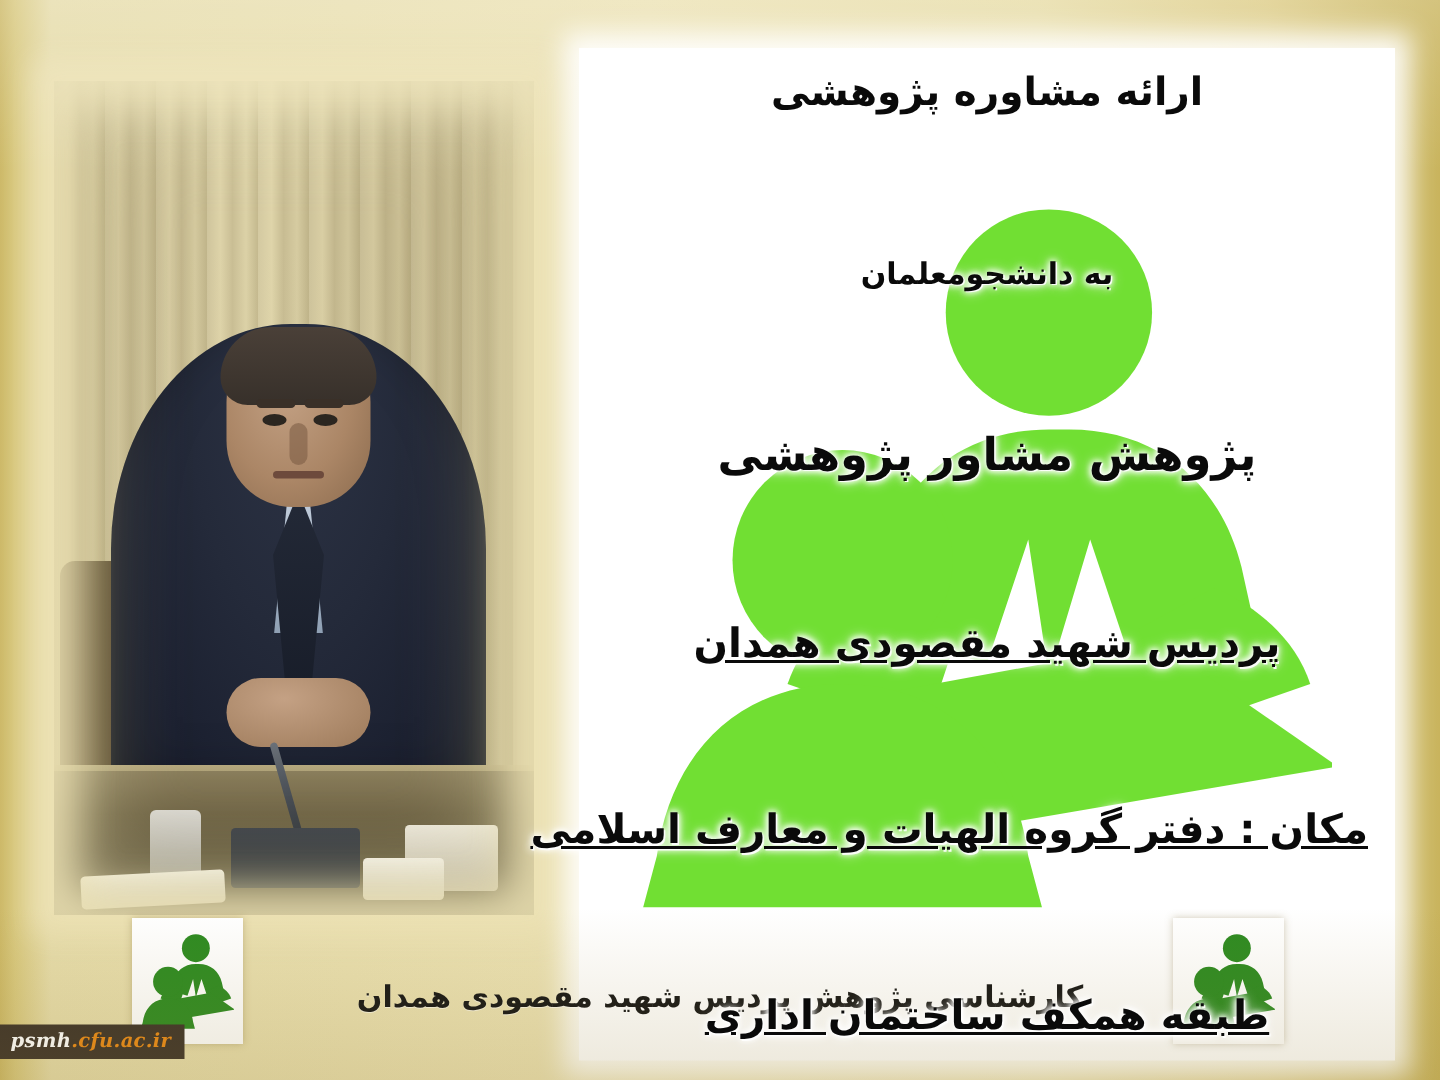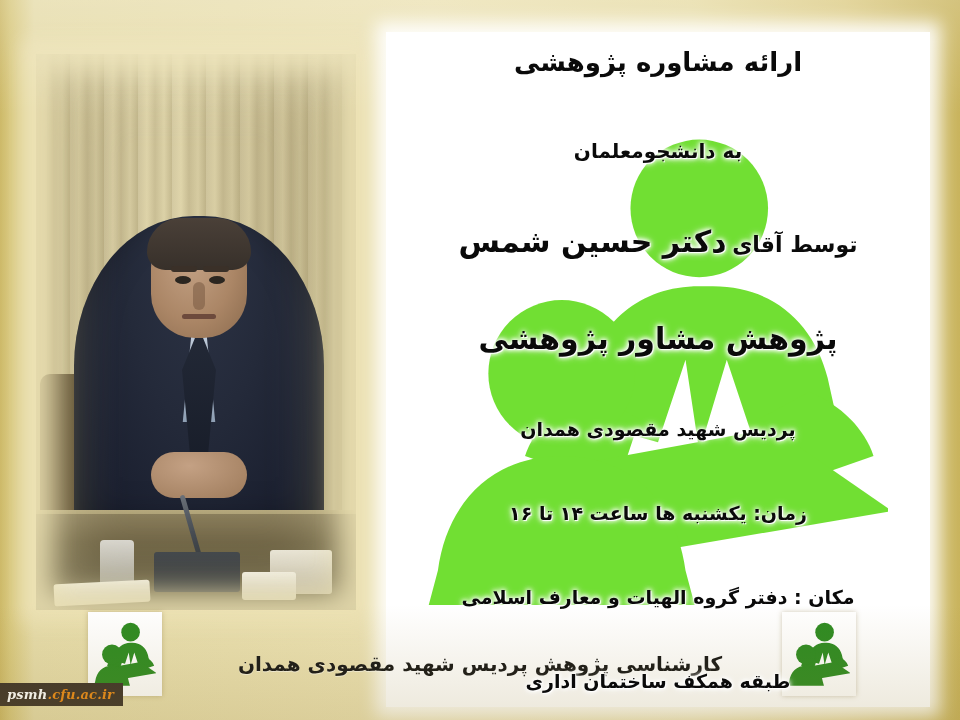--- a/index.html
+++ b/index.html
@@ -148,21 +148,21 @@
     padding:16px 18px 14px 18px;box-sizing:border-box;
     justify-content:space-between;
     direction:rtl;text-align:center;
   }
   .line{
     position:relative;z-index:3;
     color:#0a0a0a;font-weight:bold;line-height:1.15;
     white-space:nowrap;
     text-shadow:0 0 5px #fff,0 0 5px #fff,0 0 9px #fff,1px 1px 0 rgba(255,255,255,.9);
   }
-  .sz-23{font-size:19px;}
+  .sz-23{font-size:27px;text-decoration:underline;}
   .sz-24{font-size:20px;}
   .sz-26{font-size:26px;}
   .big{font-size:30px;}
   .lead{font-size:22px;font-weight:bold;}
 
   
   .logo-box{
     position:absolute;bottom:24px;width:74px;height:84px;background:#fff;
     display:flex;align-items:center;justify-content:center;
     box-shadow:0 0 5px rgba(120,100,50,.35);
@@ -251,30 +251,25 @@
           <path d="M58 140 c-30 0 -50 20 -54 50 l-4 15 l116 0 l-4 -15 c-4 -30 -24 -50 -54 -50 z"></path>
         </g>
       </svg>
     </div>
 
     <div id="lines">
       <div class="line sz-26">ارائه  مشاوره پژوهشی</div>
 
       <div class="line sz-24">به دانشجومعلمان</div>
 
-      <div class="line">
-        <span class="lead">توسط آقای</span>
-        <span class="big">دکتر حسین شمس</span>
-      </div>
 
       <div class="line big">پژوهش مشاور پژوهشی</div>
 
       <div class="line sz-23">پردیس شهید مقصودی همدان</div>
 
-      <div class="line sz-23">زمان: یکشنبه ها ساعت ۱۴ تا ۱۶</div>
 
       <div class="line sz-23">مکان : دفتر گروه الهیات و معارف اسلامی</div>
 
       <div class="line sz-23">طبقه همکف ساختمان اداری</div>
     </div>
   </div>
 
   <div id="logo-left" class="logo-box">
     <svg viewBox="0 0 200 205" xmlns="http://www.w3.org/2000/svg" aria-hidden="true">
       <g fill="#2e8b22">

